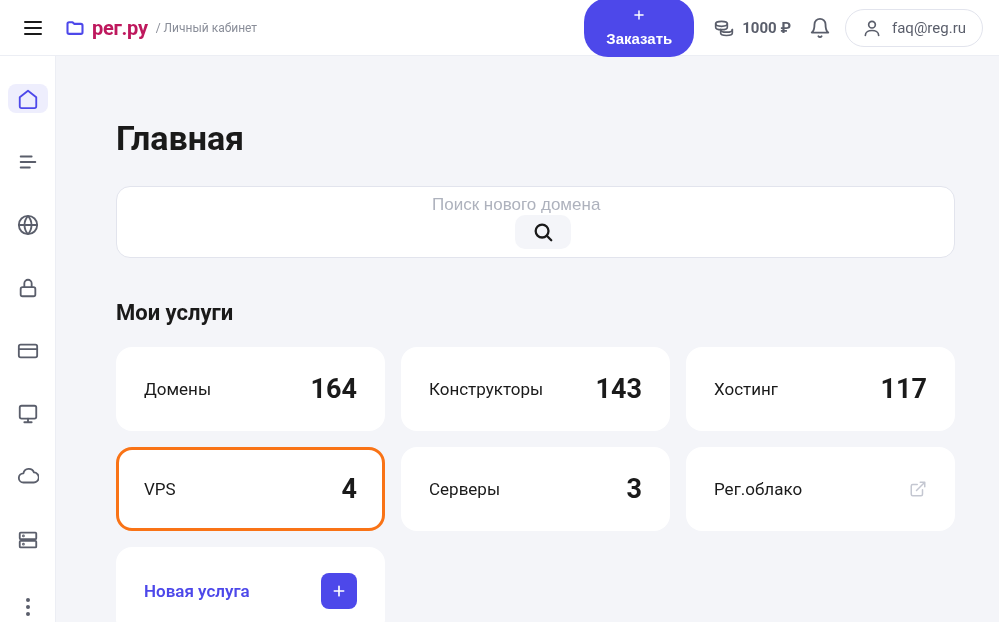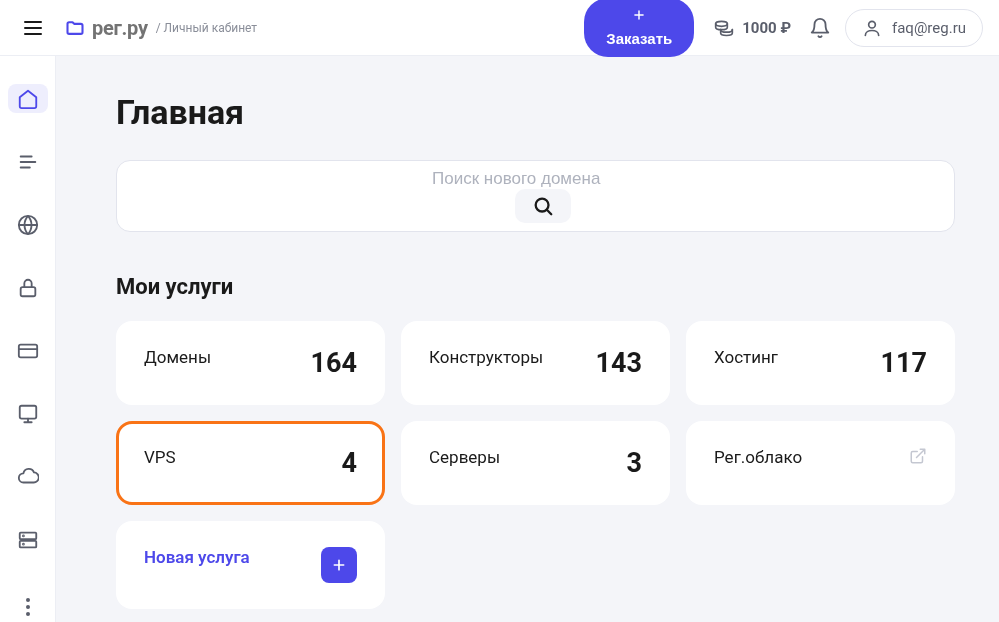--- a/index.html
+++ b/index.html
@@ -4,21 +4,21 @@
   <style>
     * { margin: 0; padding: 0; box-sizing: border-box; }
     body { font-family: -apple-system, BlinkMacSystemFont, "Segoe UI", Roboto, Arial, sans-serif; background: #f4f5f9; width: 999px; height: 622px; overflow: hidden; }
     
     
     .header { background: #fff; height: 56px; display: flex; align-items: center; padding: 0 16px; border-bottom: 1px solid #eceef4; }
     .hamburger { display: flex; flex-direction: column; gap: 4px; cursor: pointer; padding: 8px; }
     .hamburger span { width: 18px; height: 2px; background: #1a1a1a; border-radius: 1px; }
     .logo { display: flex; align-items: center; gap: 6px; margin-left: 14px; }
     .logo-icon { width: 22px; height: 20px; }
-    .logo-text { font-size: 20px; font-weight: 700; color: #737373; letter-spacing: -0.3px; }
+    .logo-text { font-size: 20px; font-weight: 700; color: #be185d; letter-spacing: -0.3px; }
     .cabinet-label { font-size: 12px; color: #8a8e99; margin-left: 8px; }
     .spacer { flex: 1; }
     .order-btn { background: #4d48ea; color: #fff; border: none; border-radius: 24px; padding: 10px 22px; font-size: 15px; font-weight: 600; display: flex; align-items: center; gap: 8px; cursor: pointer; flex-direction: column; }
     .order-btn svg { width: 14px; height: 14px; }
     .balance { display: flex; align-items: center; gap: 8px; margin-left: 20px; color: #5a5e6b; font-size: 15px; font-weight: 700; }
     .balance svg { width: 20px; height: 20px; }
     .bell { margin-left: 18px; cursor: pointer; color: #5a5e6b; display:flex; align-items:center; }
     .bell svg { width: 22px; height: 22px; }
     .user-pill { margin-left: 14px; border: 1px solid #e2e4ed; border-radius: 24px; padding: 8px 16px; display: flex; align-items: center; gap: 10px; color: #5a5e6b; font-size: 15px; cursor: pointer; }
     .user-pill svg { width: 20px; height: 20px; }
@@ -27,30 +27,30 @@
     .layout { display: flex; height: calc(622px - 56px); }
     .sidebar { width: 56px; background: #fff; border-right: 1px solid #eceef4; display: flex; flex-direction: column; align-items: center; padding-top: 28px; gap: 34px; }
     .side-item { width: 40px; height: 40px; display: flex; align-items: center; justify-content: center; color: #5a5e6b; cursor: pointer; border-radius: 8px; }
     .side-item.active { color: #4d48ea; background: #eeeefd; }
     .side-item svg { width: 22px; height: 22px; }
     .side-more { margin-top: 4px; }
     .side-more svg { width: 4px; height: 18px; }
 
     
     .main { flex: 1; padding: 36px 44px 0 60px; }
-    .page-title { font-size: 34px; font-weight: 700; color: #1a1a1a; margin-bottom: 28px; }
+    .page-title { font-size: 34px; font-weight: 700; color: #1a1a1a; margin-bottom: 28px; margin-top: 26px; }
     .search-wrap { background: #fff; border: 1px solid #e2e4ed; border-radius: 14px; display: flex; align-items: center; padding: 8px 10px 8px 24px; height: 72px; flex-direction: column; }
     .search-input { flex: 1; border: none; outline: none; font-size: 17px; color: #1a1a1a; background: transparent; }
     .search-input::placeholder { color: #aeb2bd; }
     .search-btn { width: 56px; height: 56px; background: #f4f5f9; border-radius: 10px; display: flex; align-items: center; justify-content: center; cursor: pointer; }
     .search-btn svg { width: 22px; height: 22px; color: #1a1a1a; }
 
     .section-title { font-size: 22px; font-weight: 700; color: #1a1a1a; margin-top: 42px; margin-bottom: 22px; }
     .cards { display: grid; grid-template-columns: repeat(3, 1fr); gap: 16px; max-width: 856px; }
-    .card { background: #fff; border-radius: 16px; padding: 26px 28px; display: flex; justify-content: space-between; cursor: pointer; gap: 32px; }
+    .card { background: #fff; border-radius: 16px; padding: 26px 28px; display: flex; align-items: center; justify-content: space-between; cursor: pointer; gap: 32px; }
     .card.highlight { border: 3px solid #f97316; padding: 23px 25px; }
     .card-label { font-size: 17px; color: #1a1a1a; }
     .card-count { font-size: 27px; font-weight: 700; color: #1a1a1a; }
     .card.new .card-label { color: #4d48ea; font-weight: 600; }
     .add-btn { width: 36px; height: 36px; background: #4d48ea; border-radius: 8px; display: flex; align-items: center; justify-content: center; }
     .add-btn svg { width: 16px; height: 16px; color: #fff; }
     .ext-icon { width: 18px; height: 18px; color: #c4c7d1; }
   </style>
 </head>
 <body>

